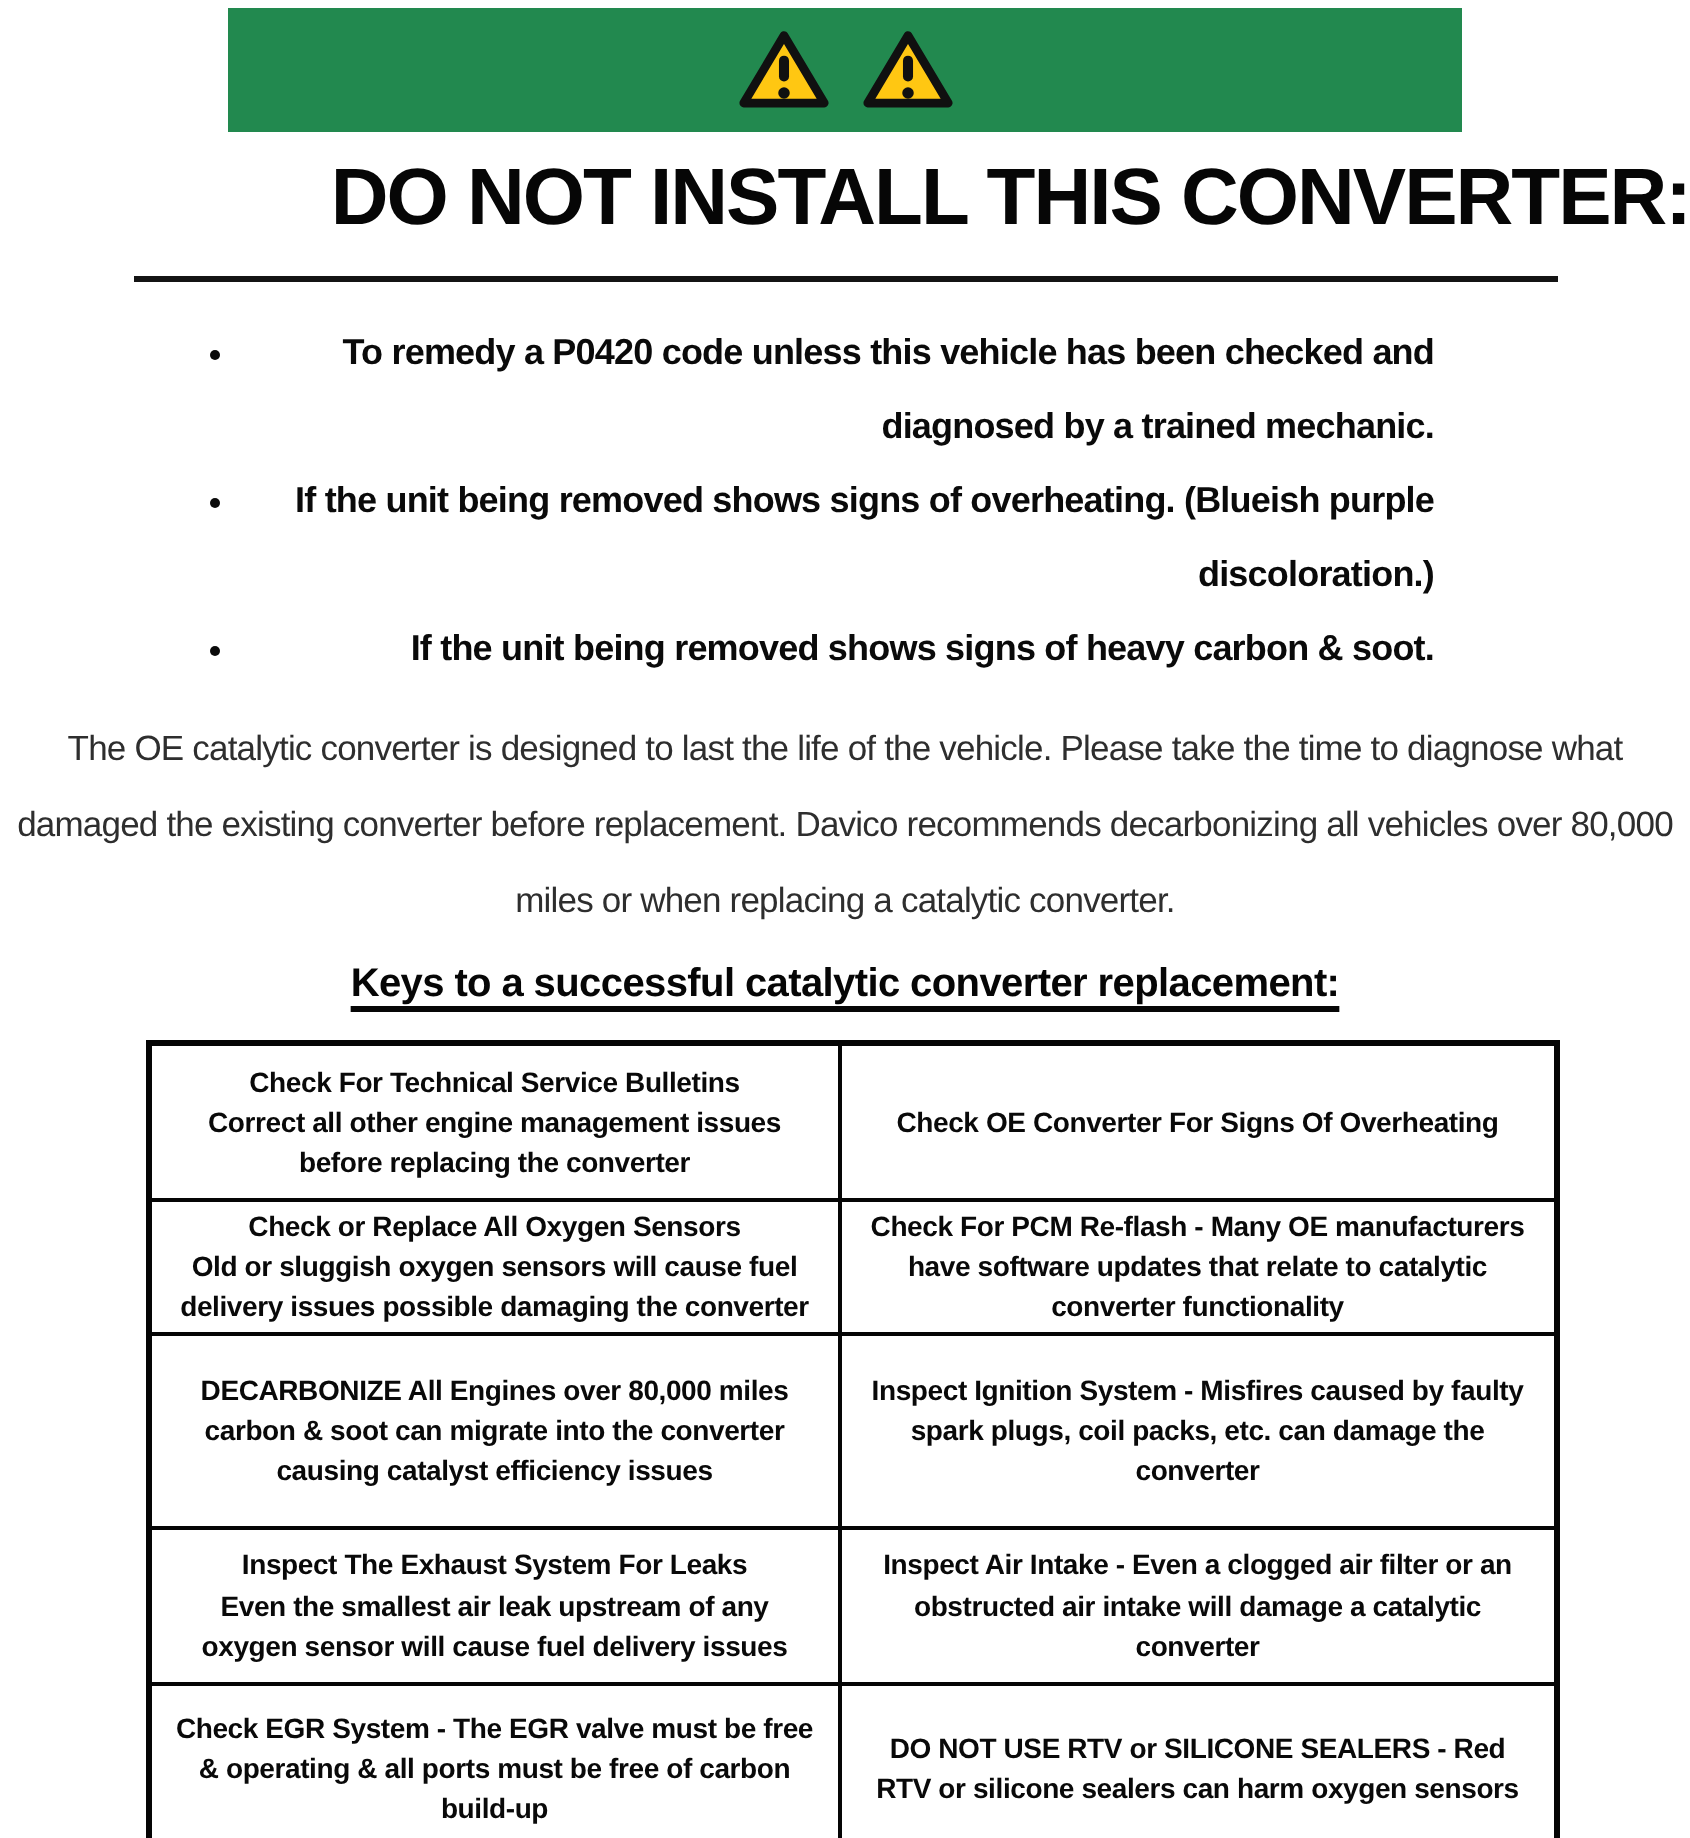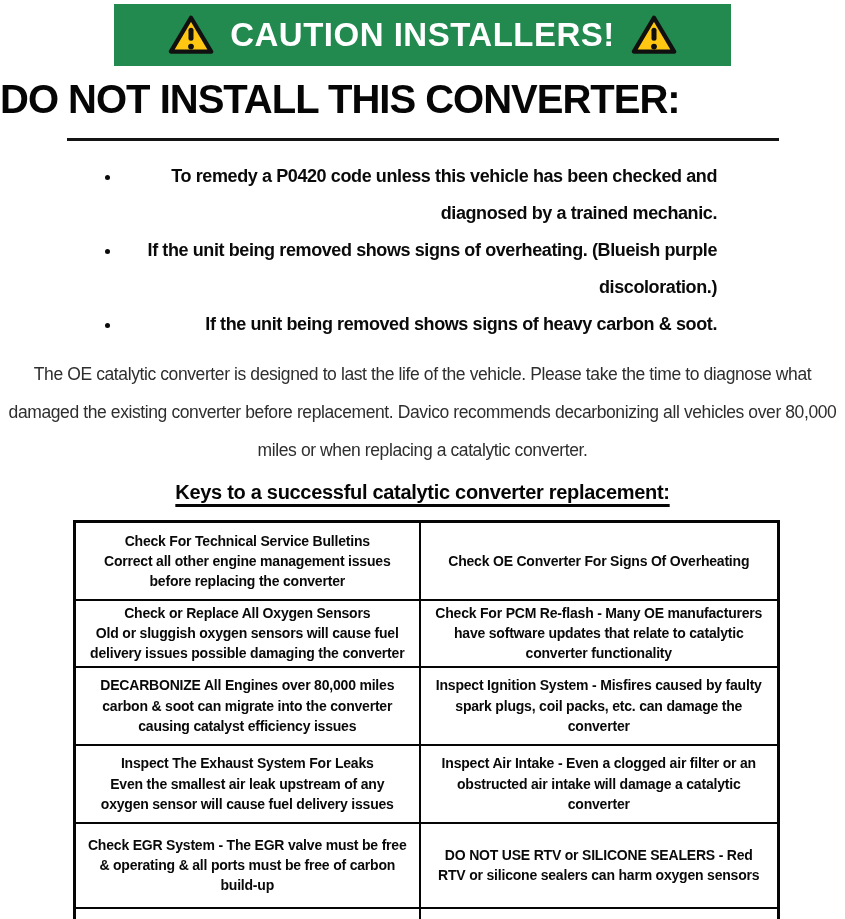--- a/index.html
+++ b/index.html
@@ -36,21 +36,21 @@
     white-space:nowrap;
   }
   .tri{display:inline-flex;align-items:center;}
   .tri svg{display:block;}
   .tri-body{fill:var(--yellow);stroke:#101010;stroke-width:6;stroke-linejoin:round;}
   .tri-mark{fill:#101010;}
 
   
   .headline{
     margin:13px 0 0 0;
-    text-align:left;
+    text-align:right;
     font-size:40px;
     line-height:1.0;
     font-weight:900;
     letter-spacing:-1px;
     color:#060606;
   }
 
   
   .divider{
     border:none;
@@ -131,21 +131,20 @@
 <div class="page">
 
   <header class="banner">
     <span class="tri">
       <svg width="46" height="42" viewBox="0 0 64 58" aria-hidden="true">
         <path class="tri-body" d="M32 5 L60 52 L4 52 Z"></path>
         <rect class="tri-mark" x="28.5" y="19" width="7" height="18" rx="3.5"></rect>
         <circle class="tri-mark" cx="32" cy="45" r="4"></circle>
       </svg>
     </span>
-    <h1 class="banner-title">CAUTION INSTALLERS!</h1>
     <span class="tri">
       <svg width="46" height="42" viewBox="0 0 64 58" aria-hidden="true">
         <path class="tri-body" d="M32 5 L60 52 L4 52 Z"></path>
         <rect class="tri-mark" x="28.5" y="19" width="7" height="18" rx="3.5"></rect>
         <circle class="tri-mark" cx="32" cy="45" r="4"></circle>
       </svg>
     </span>
   </header>
 
   <h2 class="headline">DO NOT INSTALL THIS CONVERTER:</h2>
@@ -171,21 +170,21 @@
       <tr style="height:78px">
         <td>Check For Technical Service Bulletins
 Correct all other engine management issues before replacing the converter</td>
         <td class="cell-large">Check OE Converter For Signs Of Overheating</td>
       </tr>
       <tr style="height:66px">
         <td>Check or Replace All Oxygen Sensors
 Old or sluggish oxygen sensors will cause fuel delivery issues possible damaging the converter</td>
         <td>Check For PCM Re-flash - Many OE manufacturers have software updates that relate to catalytic converter functionality</td>
       </tr>
-      <tr style="height:78px">
+      <tr style="height:97px">
         <td>DECARBONIZE All Engines over 80,000 miles carbon &amp; soot can migrate into the converter causing catalyst efficiency issues</td>
         <td>Inspect Ignition System - Misfires caused by faulty spark plugs, coil packs, etc. can damage the converter</td>
       </tr>
       <tr style="height:78px">
         <td>Inspect The Exhaust System For Leaks
 Even the smallest air leak upstream of any oxygen sensor will cause fuel delivery issues</td>
         <td>Inspect Air Intake - Even a clogged air filter or an obstructed air intake will damage a catalytic converter</td>
       </tr>
       <tr style="height:85px">
         <td>Check EGR System - The EGR valve must be free &amp; operating &amp; all ports must be free of carbon build-up</td>

